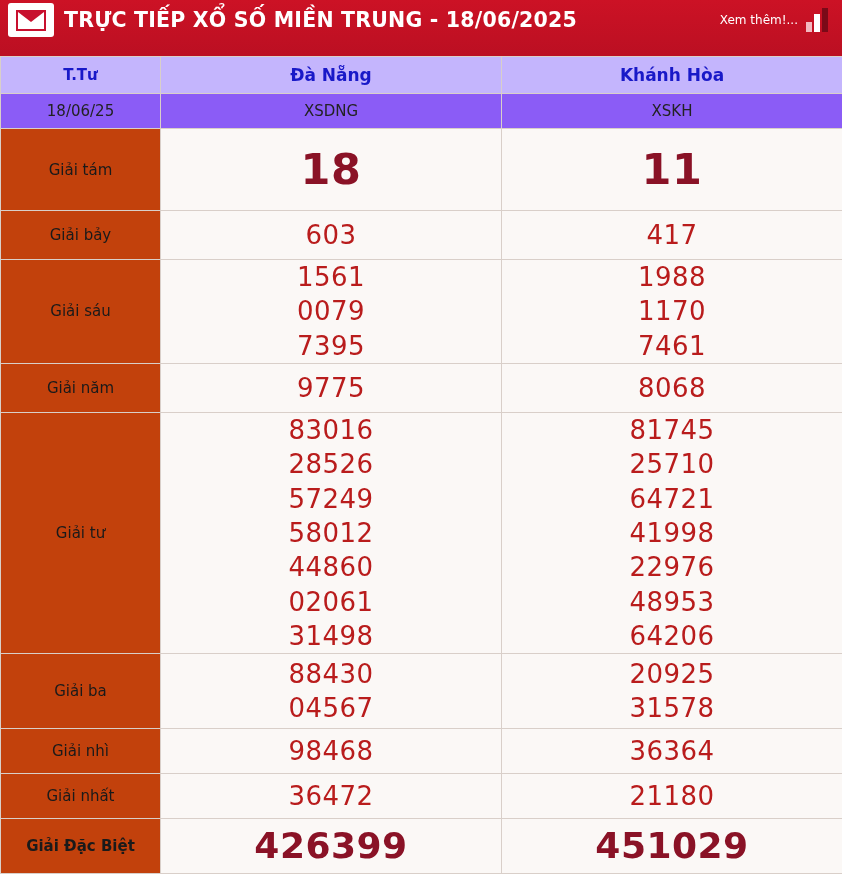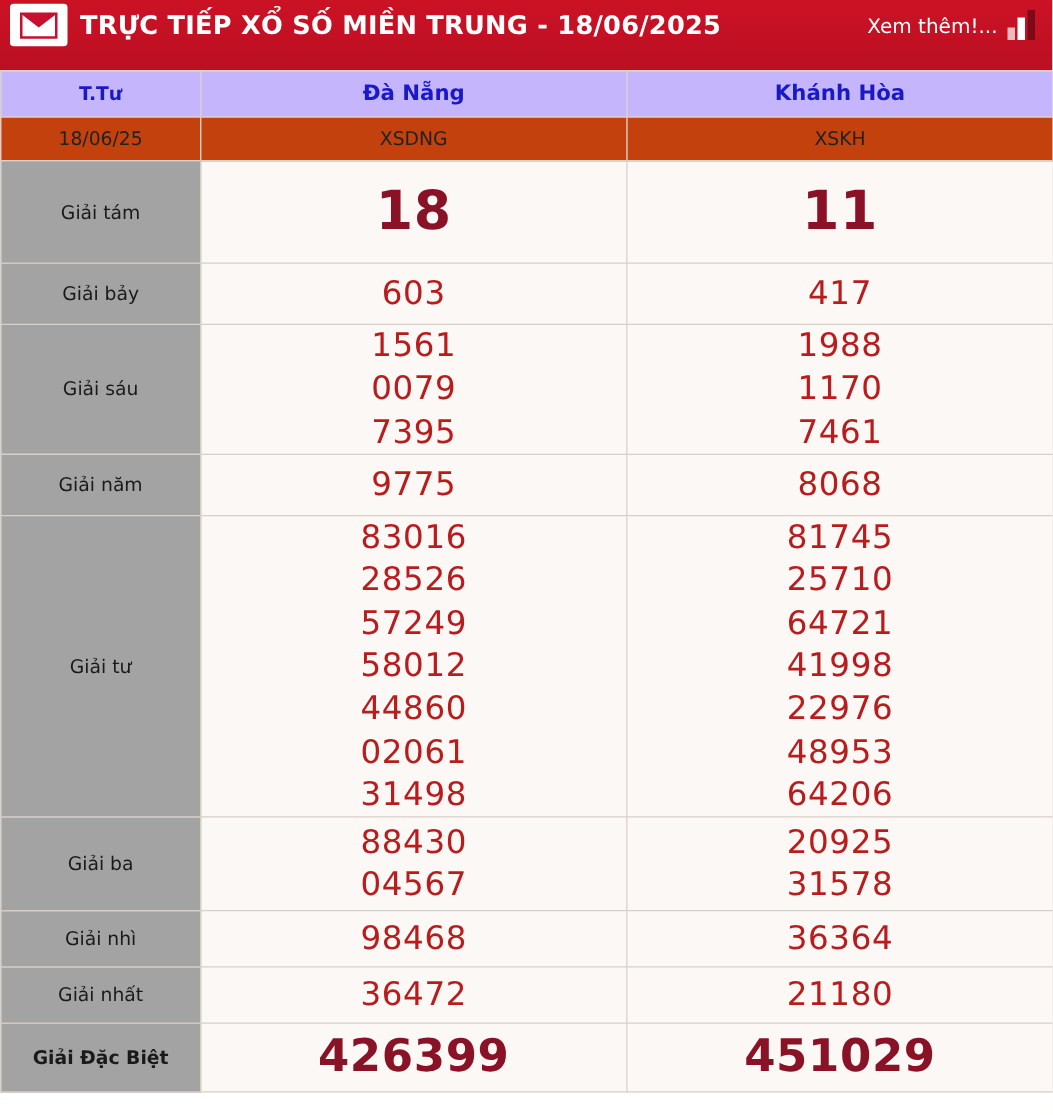--- a/index.html
+++ b/index.html
@@ -63,21 +63,21 @@
   .header-title {
     color: #ffffff;
     font-size: 20.5px;
     font-weight: bold;
     letter-spacing: 0.2px;
     white-space: nowrap;
     flex: 0 0 auto;
   }
   .header-more {
     color: #ffffff;
-    font-size: 16px;
+    font-size: 12px;
     margin-left: auto;
     margin-right: 8px;
     white-space: nowrap;
   }
   .chart-icon {
     width: 26px;
     height: 24px;
     display: flex;
     align-items: flex-end;
     gap: 2px;
@@ -113,29 +113,29 @@
     background: #c4b5fd;
     height: 36px;
     color: #1919c8;
     font-weight: bold;
     font-size: 17px;
   }
   .thead td.small {
     font-size: 15px;
   }
   .subhead td {
-    background: #c2410c;
+    background: #8b5cf6;
     height: 34px;
     font-size: 15px;
     color: #222222;
   }
   .rowlabel {
     font-size: 15px;
     color: #1a1a1a;
-    background: #a3a3a3;
+    background: #c2410c;
     margin-top: 20px;
   }
   .num {
     color: #b91c1c;
     font-size: 26px;
     line-height: 1.32;
     letter-spacing: 0.5px;
   }
   .num .line { display: block; }
 

